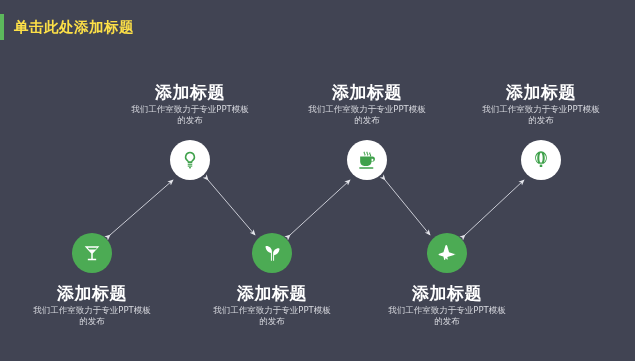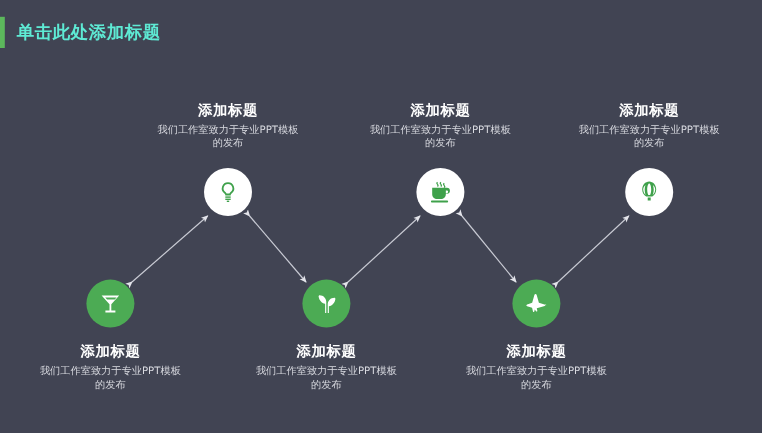--- a/index.html
+++ b/index.html
@@ -14,21 +14,21 @@
   
   #title-bar {
     position:absolute; left:0; top:14px;
     width:100%; height:26px;
     display:flex; align-items:center;
   }
   #title-accent {
     width:4px; height:26px; background:#5cb85c; flex:0 0 4px;
   }
   #title-text {
-    color:#5eead4;
+    color:#fde047;
     font-size:14.5px;
     font-weight:bold;
     letter-spacing:.5px;
     margin-left:10px;
     white-space:nowrap;
   }
 
   
   #stage { position:absolute; left:0; top:0; width:635px; height:361px; }
 
@@ -57,21 +57,21 @@
 
   
   .caption {
     position:absolute;
     width:160px;
     left:-80px;
     text-align:center;
     color:#ffffff;
   }
   .caption .cap-title {
-    font-size:12px;
+    font-size:17px;
     font-weight:bold;
     letter-spacing:.5px;
     color:#ffffff;
     line-height:16px;
   }
   .caption .cap-body {
     font-size:8.5px;
     line-height:11px;
     color:#d9dae0;
     margin-top:4px;

